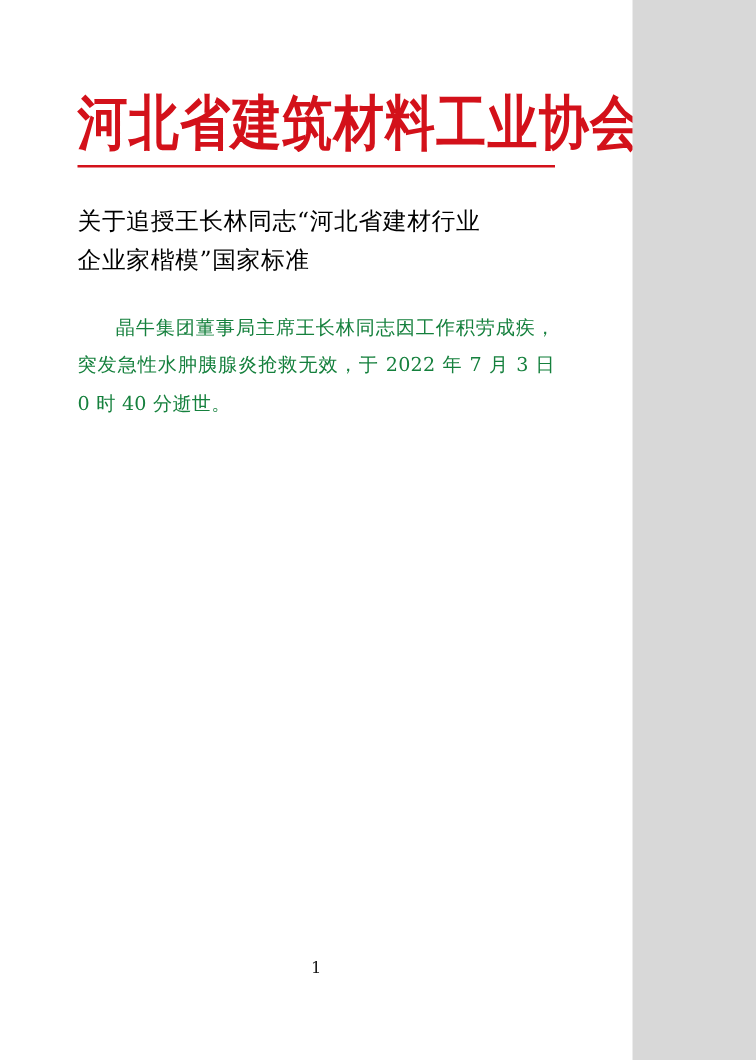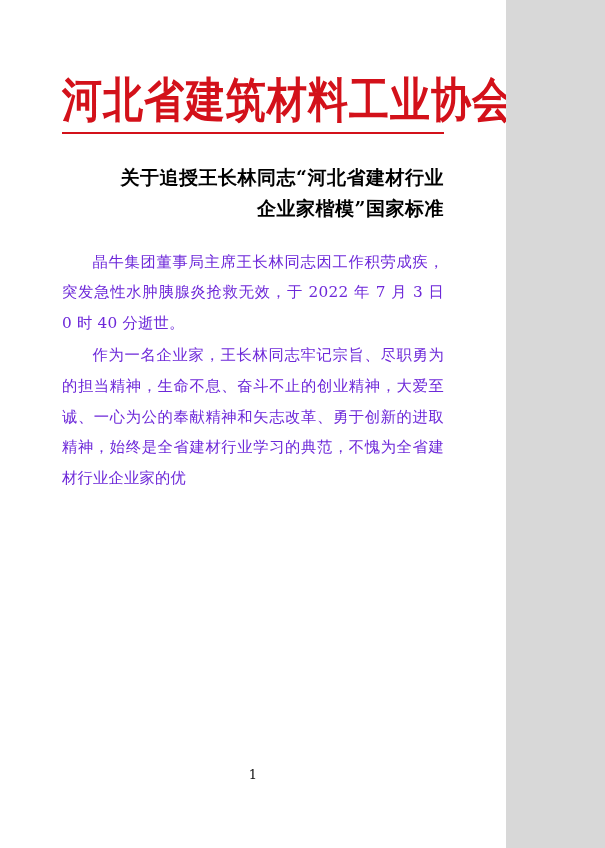--- a/index.html
+++ b/index.html
@@ -51,39 +51,39 @@
     font-family: "DejaVu Serif", "Liberation Serif", serif;
   }
   .red-rule {
     margin-top: 14px;
     height: 2px;
     background: #d3111a;
     width: 100%;
   }
   .title {
     margin-top: 28px;
-    text-align: right;
+    text-align: left;
     font-size: 19px;
-    font-weight: bold;
+    font-weight: normal;
     color: #000;
     line-height: 1.65;
     font-family: "DejaVu Serif", "Liberation Serif", serif;
     letter-spacing: 0.5px;
   }
   .title .line2 {
     display: block;
   }
   .body-text {
     margin-top: 22px;
   }
   .body-text p {
     margin: 0 0 2px 0;
     font-size: 15.3px;
     line-height: 2.0;
-    color: #6d28d9;
+    color: #15803d;
     text-align: justify;
     text-justify: inter-ideograph;
     text-indent: 2em;
     font-family: "DejaVu Serif", "Liberation Serif", serif;
     letter-spacing: 0.2px;
   }
   .page-number {
     position: absolute;
     bottom: 66px;
     left: 0;
@@ -105,19 +105,18 @@
 
     <div class="red-rule"></div>
 
     <div class="title">
       <span>关于追授王长林同志“河北省建材行业</span>
       <span class="line2">企业家楷模”国家标准</span>
     </div>
 
     <div class="body-text">
       <p>晶牛集团董事局主席王长林同志因工作积劳成疾，突发急性水肿胰腺炎抢救无效，于 2022 年 7 月 3 日 0 时 40 分逝世。</p>
-      <p>作为一名企业家，王长林同志牢记宗旨、尽职勇为的担当精神，生命不息、奋斗不止的创业精神，大爱至诚、一心为公的奉献精神和矢志改革、勇于创新的进取精神，始终是全省建材行业学习的典范，不愧为全省建材行业企业家的优</p>
     </div>
 
   </div>
 
   <div class="page-number">1</div>
 </div>
 
 </body></html>

